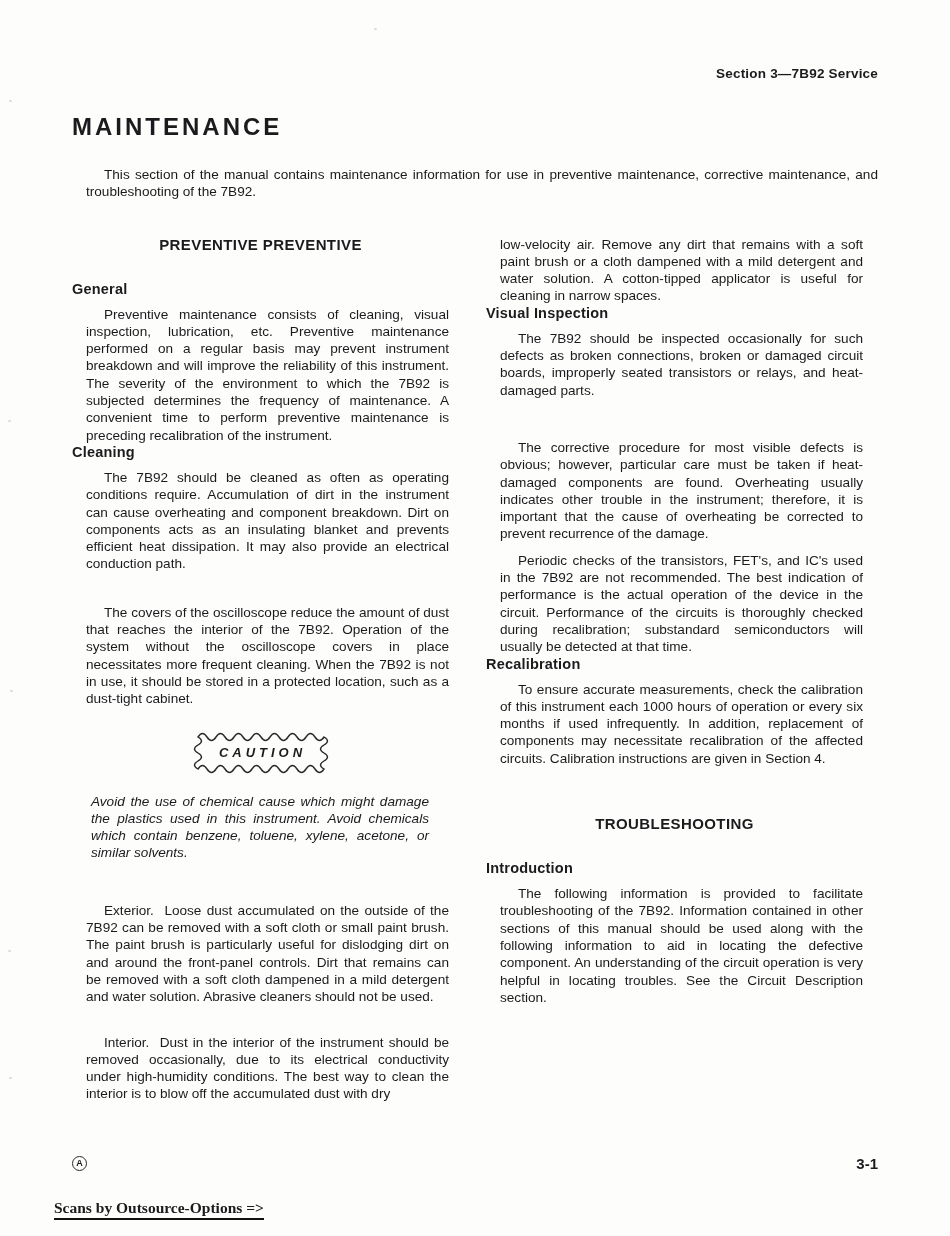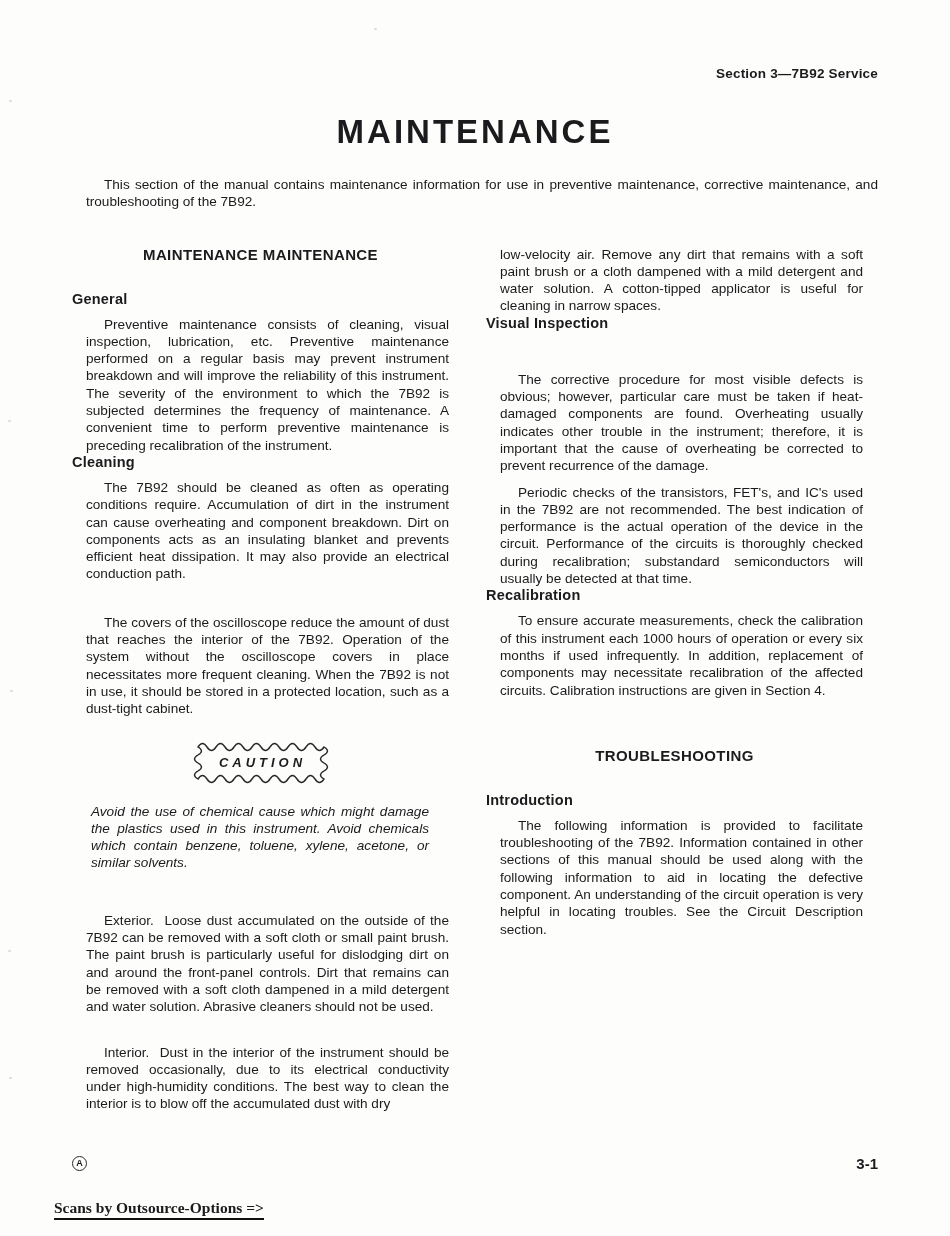--- a/index.html
+++ b/index.html
@@ -16,22 +16,22 @@
   .header-right {
     padding-top: 66px;
     text-align: right;
     font-size: 13.5px;
     font-weight: bold;
     letter-spacing: 0.2px;
   }
 
   .doc-title {
     margin-top: 32px;
-    text-align: center;
-    font-size: 33px;
+    text-align: left;
+    font-size: 24px;
     font-weight: bold;
     letter-spacing: 3px;
   }
 
   p.body-text, .intro-par {
     font-size: 13.6px;
     line-height: 17.3px;
     text-align: justify;
     margin-left: 14px;
   }
@@ -131,21 +131,21 @@
 
   <div class="header-right">Section 3—7B92 Service</div>
 
   <h1 class="doc-title">MAINTENANCE</h1>
 
   <p class="intro-par body-text">This section of the manual contains maintenance information for use in preventive maintenance, corrective maintenance, and troubleshooting of the 7B92.</p>
 
   <div class="columns">
 
     <div class="col">
-      <div class="col-main-heading">MAINTENANCE MAINTENANCE</div>
+      <div class="col-main-heading">PREVENTIVE PREVENTIVE</div>
 
       <div class="sub-heading mt28">General</div>
       <p class="body-text indent mt10">Preventive maintenance consists of cleaning, visual inspection, lubrication, etc. Preventive maintenance performed on a regular basis may prevent instrument breakdown and will improve the reliability of this instrument. The severity of the environment to which the 7B92 is subjected determines the frequency of maintenance. A convenient time to perform preventive maintenance is preceding recalibration of the instrument.</p>
 
       <div class="sub-heading mt36">Cleaning</div>
       <p class="body-text indent mt10">The 7B92 should be cleaned as often as operating conditions require. Accumulation of dirt in the instrument can cause overheating and component breakdown. Dirt on components acts as an insulating blanket and prevents efficient heat dissipation. It may also provide an electrical conduction path.</p>
       <p class="body-text indent mt30">The covers of the oscilloscope reduce the amount of dust that reaches the interior of the 7B92. Operation of the system without the oscilloscope covers in place necessitates more frequent cleaning. When the 7B92 is not in use, it should be stored in a protected location, such as a dust-tight cabinet.</p>
 
       <div class="caution-box">
         <svg class="caution-border" viewBox="0 0 150 54" xmlns="http://www.w3.org/2000/svg" fill="none" stroke="#2a2a2a" stroke-width="1.4" stroke-linecap="round">
@@ -173,20 +173,21 @@
       <p class="body-text indent mt28">
         <span class="lead">Interior.</span>
         <span>Dust in the interior of the instrument should be removed occasionally, due to its electrical conductivity under high-humidity conditions. The best way to clean the interior is to blow off the accumulated dust with dry</span>
       </p>
     </div>
 
     <div class="col">
       <p class="body-text">low-velocity air. Remove any dirt that remains with a soft paint brush or a cloth dampened with a mild detergent and water solution. A cotton-tipped applicator is useful for cleaning in narrow spaces.</p>
 
       <div class="sub-heading mt36">Visual Inspection</div>
+      <p class="body-text indent mt10">The 7B92 should be inspected occasionally for such defects as broken connections, broken or damaged circuit boards, improperly seated transistors or relays, and heat-damaged parts.</p>
 
       <p class="body-text indent mt40">The corrective procedure for most visible defects is obvious; however, particular care must be taken if heat-damaged components are found. Overheating usually indicates other trouble in the instrument; therefore, it is important that the cause of overheating be corrected to prevent recurrence of the damage.</p>
 
       <p class="body-text indent mt10">Periodic checks of the transistors, FET's, and IC's used in the 7B92 are not recommended. The best indication of performance is the actual operation of the device in the circuit. Performance of the circuits is thoroughly checked during recalibration; substandard semiconductors will usually be detected at that time.</p>
 
       <div class="sub-heading mt36">Recalibration</div>
       <p class="body-text indent mt10">To ensure accurate measurements, check the calibration of this instrument each 1000 hours of operation or every six months if used infrequently. In addition, replacement of components may necessitate recalibration of the affected circuits. Calibration instructions are given in Section 4.</p>
 
       <div class="col-main-heading mt46">TROUBLESHOOTING</div>
 

